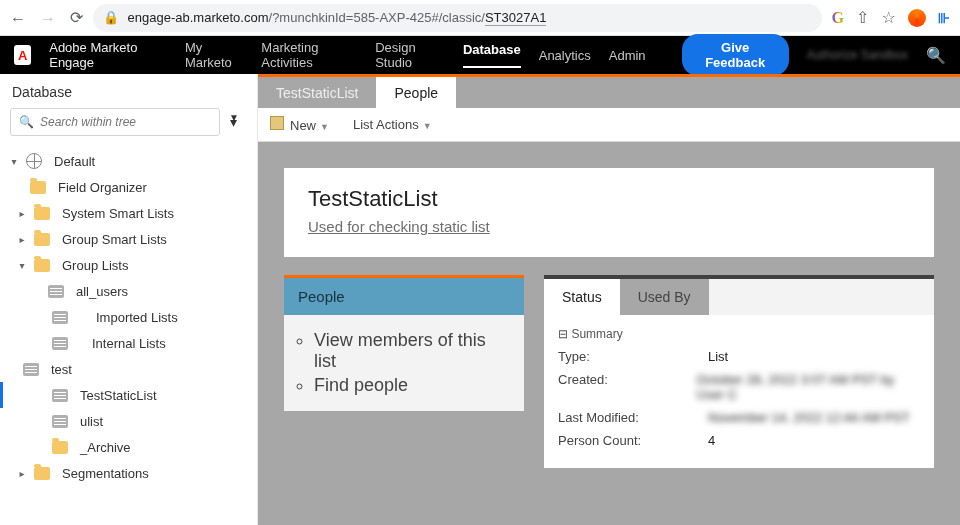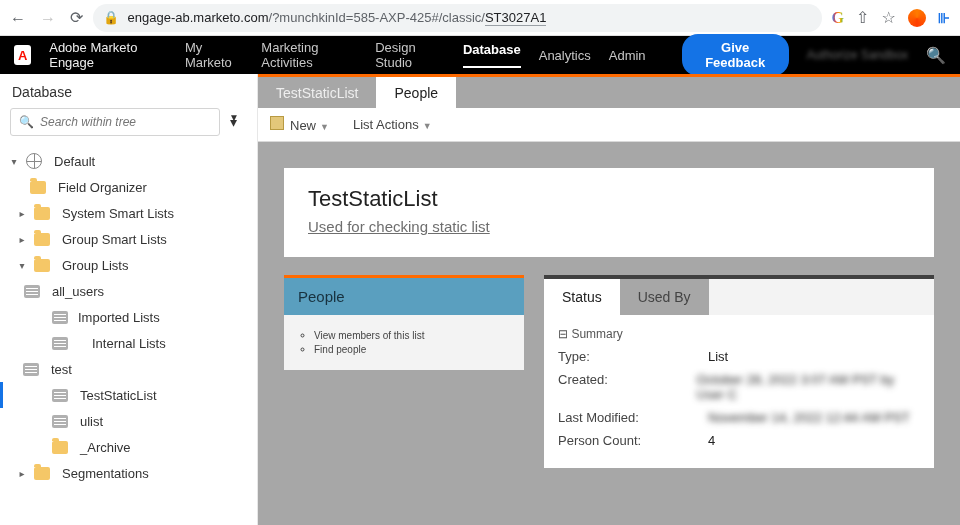--- a/index.html
+++ b/index.html
@@ -59,21 +59,21 @@
   .dd-caret { font-size:9px; color:#888; margin-left:4px; }
 
   .content-wrap { padding:26px 26px 0 26px; background:#a7a7a7; flex:1; overflow:hidden; }
   .content-card { background:#fff; padding:18px 24px 22px; }
   .content-card h1 { font-size:22px; color:#222; font-weight:400; margin-bottom:6px; }
   .content-card .desc { color:#6e6e6e; font-size:15px;text-decoration:underline; }
 
   .panels { display:flex; gap:20px; margin-top:18px; align-items:flex-start; }
   .panel-people { width:240px; background:#f3f3f3; }
   .pp-head { background:#5a9fbf; color:#18323f; padding:10px 14px; font-size:15px; border-top:3px solid #ff6a00; }
-  .pp-body { padding:12px 16px; font-size:10px; color:#444; }
+  .pp-body { padding:12px 16px; font-size:18px; color:#444; }
   .pp-body ul { list-style: circle; padding-left:14px; }
   .pp-body li { margin:3px 0; }
 
   .panel-status { flex:1; background:#f3f3f3; }
   .ps-tabs { display:flex; border-top:4px solid #404040; }
   .ps-tab { padding:10px 18px; font-size:14px; cursor:pointer; }
   .ps-tab.active { background:#fff; color:#222; }
   .ps-tab.inactive { background:#a7a7a7; color:#444; }
   .ps-body { background:#fff; padding:12px 14px; font-size:13px; color:#333; }
   .summary-head { font-size:12px; color:#555; margin-bottom:8px; }
@@ -151,27 +151,27 @@
         <div class="node" style="padding-left: 16px;">
           <span class="caret">▸</span>
           <span class="folder"></span>
           <span style="margin-left:6px">Group Smart Lists</span>
         </div>
         <div class="node" style="padding-left: 16px;">
           <span class="caret">▾</span>
           <span class="folder"></span>
           <span style="margin-left:6px">Group Lists</span>
         </div>
-        <div class="node" style="padding-left: 24px;">
+        <div class="node" style="padding-left: 48px;">
           <span class="list-ico"></span>
           <span style="margin-left:6px">all_users</span>
         </div>
         <div class="node" style="padding-left: 52px;">
           <span class="list-ico"></span>
-          <span style="margin-left:4px">Imported Lists</span>
+          <span style="margin-left:22px">Imported Lists</span>
         </div>
         <div class="node" style="padding-left: 52px;">
           <span class="list-ico"></span>
           <span style="margin-left:18px">Internal Lists</span>
         </div>
         <div class="node" style="padding-left: 23px; align-items: center;">
           <span class="list-ico"></span>
           <span style="margin-left:6px">test</span>
         </div>
         <div class="node selected" style="padding-left: 49px;">

